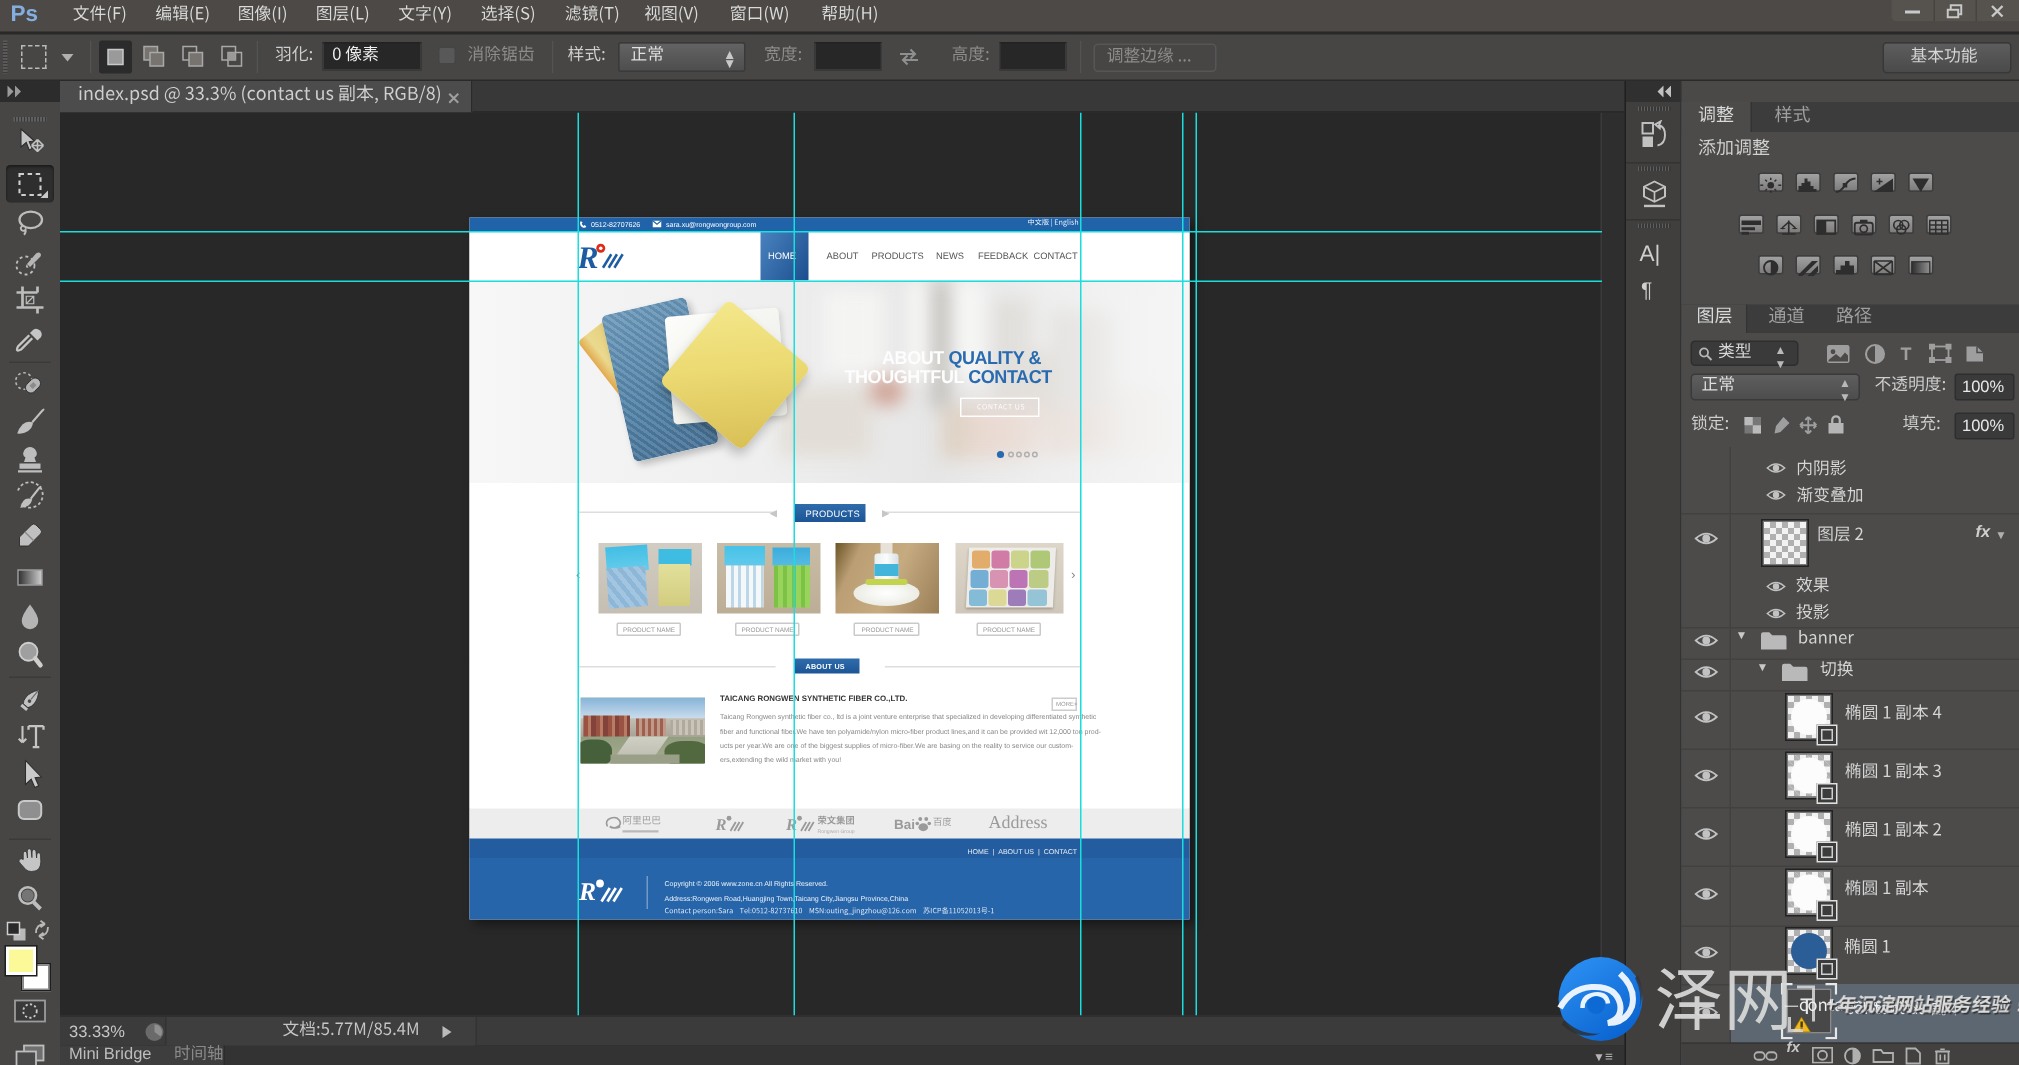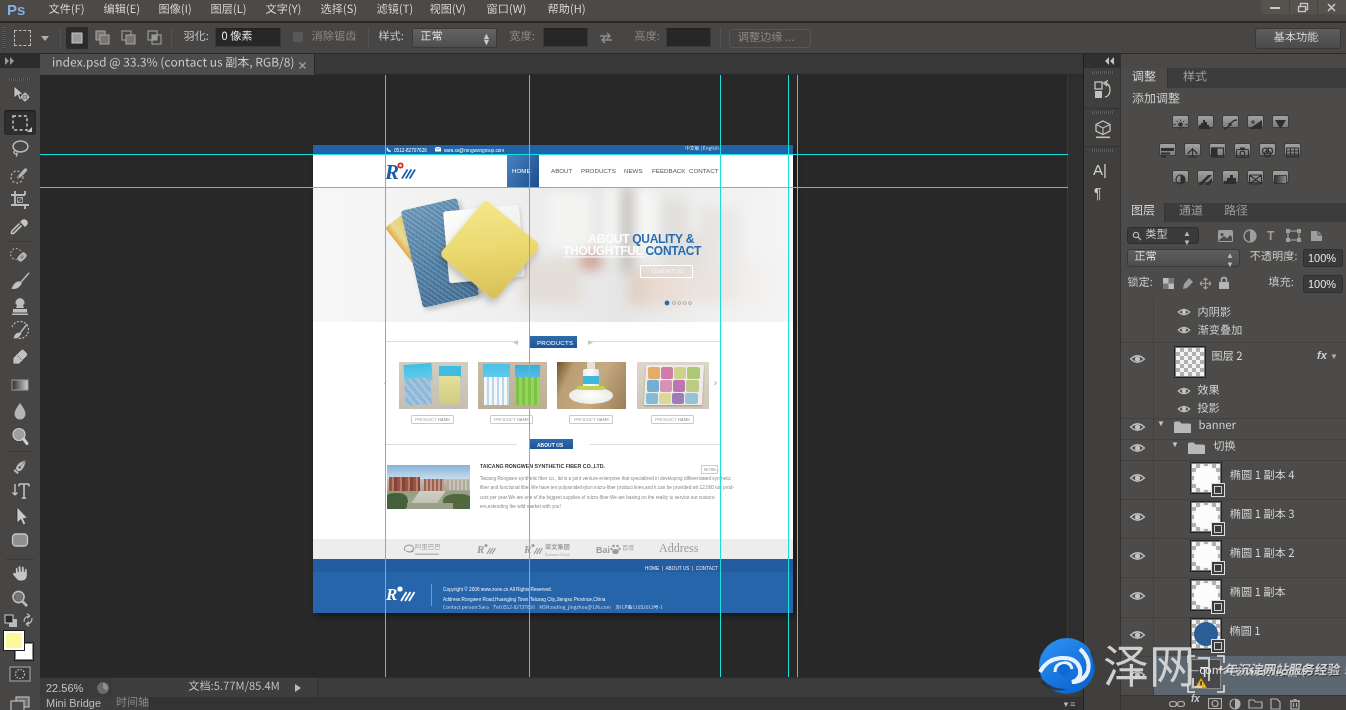--- a/index.html
+++ b/index.html
@@ -569,21 +569,21 @@
       </div>
       <div class="abs" style="left:310px;top:0px;width:170px;height:136px;background:linear-gradient(90deg,rgba(240,240,240,0) 0%,rgba(243,243,243,0.85) 75%,#f5f5f5 100%);"></div>
 
       <div class="abs" style="left:91px;top:26px;width:24px;height:70px;background:linear-gradient(90deg,#e2a94e,#ead98e 30%,#e6cd7a);transform:rotate(-38deg);border-radius:3px;"></div>
       <div class="abs" style="left:98px;top:16.5px;width:58px;height:100px;background:repeating-linear-gradient(48deg,rgba(255,255,255,0.10) 0 2px,rgba(0,0,0,0.06) 2px 4px),linear-gradient(165deg,#6e9abc,#5181a6 60%,#477195);transform:rotate(-13deg);border-radius:4px;box-shadow:2px 3px 5px rgba(0,0,0,0.22);"></div>
       <div class="abs" style="left:133px;top:21.5px;width:76px;height:72px;background:linear-gradient(150deg,#fdfdfb,#e8e8e2);transform:rotate(-5deg);border-radius:3px;box-shadow:1px 2px 4px rgba(0,0,0,0.15);"></div>
       <div class="abs" style="left:141px;top:27.5px;width:72px;height:72px;background:linear-gradient(135deg,#f4e88c 0%,#ecda72 45%,#d8bf56 100%);transform:rotate(40deg);border-radius:5px;box-shadow:2px 4px 7px rgba(0,0,0,0.22);"></div>
 
       <div class="abs bnr" style="left:250px;top:47px;width:131px;text-align:right;">
         <span style="color:#fdfdfd;">ABOUT </span><span style="color:#2a6bb0;">QUALITY &amp;</span><br>
-        <span style="color:#fdfdfd;text-decoration:underline;">THOUGHTFUL </span><span style="color:#2a6bb0;">CONTACT</span>
+        <span style="color:#fdfdfd;">THOUGHTFUL </span><span style="color:#2a6bb0;">CONTACT</span>
       </div>
       <div class="abs" style="left:327px;top:78.5px;width:53px;height:13px;border:1px solid rgba(255,255,255,0.95);background:rgba(210,210,210,0.15);"></div>
       <svg class="cjk" width="35" height="6" viewBox="0 -4.2 35 6.5" style="left:337px;top:82px;">
             <g fill="#ffffff">
               <path transform="translate(0.0 0) scale(0.00520)" d="M377 13C472 13 544 -25 602 -92L551 -151C504 -99 451 -68 381 -68C241 -68 153 -184 153 -369C153 -552 246 -665 384 -665C447 -665 495 -637 534 -596L584 -656C542 -703 472 -746 383 -746C197 -746 58 -603 58 -366C58 -128 194 13 377 13Z"></path>
               <path transform="translate(3.6 0) scale(0.00520)" d="M371 13C555 13 684 -134 684 -369C684 -604 555 -746 371 -746C187 -746 58 -604 58 -369C58 -134 187 13 371 13ZM371 -68C239 -68 153 -186 153 -369C153 -552 239 -665 371 -665C503 -665 589 -552 589 -369C589 -186 503 -68 371 -68Z"></path>
               <path transform="translate(7.8 0) scale(0.00520)" d="M101 0H188V-385C188 -462 181 -540 177 -614H181L260 -463L527 0H622V-733H534V-352C534 -276 541 -193 547 -120H542L463 -271L195 -733H101Z"></path>
               <path transform="translate(11.8 0) scale(0.00520)" d="M253 0H346V-655H568V-733H31V-655H253Z"></path>
               <path transform="translate(15.3 0) scale(0.00520)" d="M4 0H97L168 -224H436L506 0H604L355 -733H252ZM191 -297 227 -410C253 -493 277 -572 300 -658H304C328 -573 351 -493 378 -410L413 -297Z"></path>
               <path transform="translate(18.7 0) scale(0.00520)" d="M377 13C472 13 544 -25 602 -92L551 -151C504 -99 451 -68 381 -68C241 -68 153 -184 153 -369C153 -552 246 -665 384 -665C447 -665 495 -637 534 -596L584 -656C542 -703 472 -746 383 -746C197 -746 58 -603 58 -366C58 -128 194 13 377 13Z"></path>
@@ -852,21 +852,21 @@
               <path transform="translate(215.6 0) scale(0.00480)" d="M46 -245H302V-315H46Z"></path>
               <path transform="translate(217.2 0) scale(0.00480)" d="M88 0H490V-76H343V-733H273C233 -710 186 -693 121 -681V-623H252V-76H88Z"></path>
             </g>
           </svg>
     </div>
 
   </div>
 </div>
 
 <div id="statusbar">
-  <span style="position:absolute;left:6px;top:4px;">22.56%</span>
+  <span style="position:absolute;left:6px;top:4px;">33.33%</span>
   <svg style="position:absolute;left:56px;top:3px" width="14" height="14">
         <circle cx="7" cy="7" r="6" fill="#6a6a6a"></circle>
         <path d="M7 7 L7 2 A5 5 0 0 1 11 10 Z" fill="#8f8f8f"></path>
       </svg>
   <div style="position:absolute;left:70px;top:0;width:208px;height:20px;background:#3e3e3e;border-left:1px solid #333;border-right:1px solid #333;"></div>
   <svg class="cjk" width="94" height="14" viewBox="0 -9.2 94 14.4" style="left:147px;top:3px;">
         <g fill="#c6c6c6">
           <path transform="translate(0.0 0) scale(0.01150)" d="M460 -840V-670H50V-597H199C256 -437 334 -300 438 -190C331 -102 199 -37 39 9C54 27 78 63 87 81C249 29 384 -41 494 -135C606 -36 743 37 910 80C923 59 947 24 965 7C802 -31 666 -100 556 -192C661 -299 741 -431 800 -597H954V-670H537V-840ZM498 -246C403 -343 331 -461 281 -597H713C661 -455 591 -339 498 -246Z"></path>
           <path transform="translate(11.5 0) scale(0.01150)" d="M851 -776C830 -702 788 -597 753 -534L813 -515C848 -575 891 -673 925 -755ZM397 -751C430 -679 469 -582 486 -521L551 -547C533 -608 493 -701 458 -774ZM193 -840V-626H47V-555H181C151 -418 88 -260 26 -175C38 -158 56 -128 65 -108C113 -175 159 -287 193 -401V79H264V-424C295 -374 332 -312 347 -279L393 -337C375 -365 291 -482 264 -516V-555H390V-626H264V-840ZM369 -63V9H842V71H916V-471H694V-837H621V-471H392V-398H842V-269H404V-201H842V-63Z"></path>
           <path transform="translate(23.0 0) scale(0.01150)" d="M139 -390C175 -390 205 -418 205 -460C205 -501 175 -530 139 -530C102 -530 73 -501 73 -460C73 -418 102 -390 139 -390ZM139 13C175 13 205 -15 205 -56C205 -98 175 -126 139 -126C102 -126 73 -98 73 -56C73 -15 102 13 139 13Z"></path>

